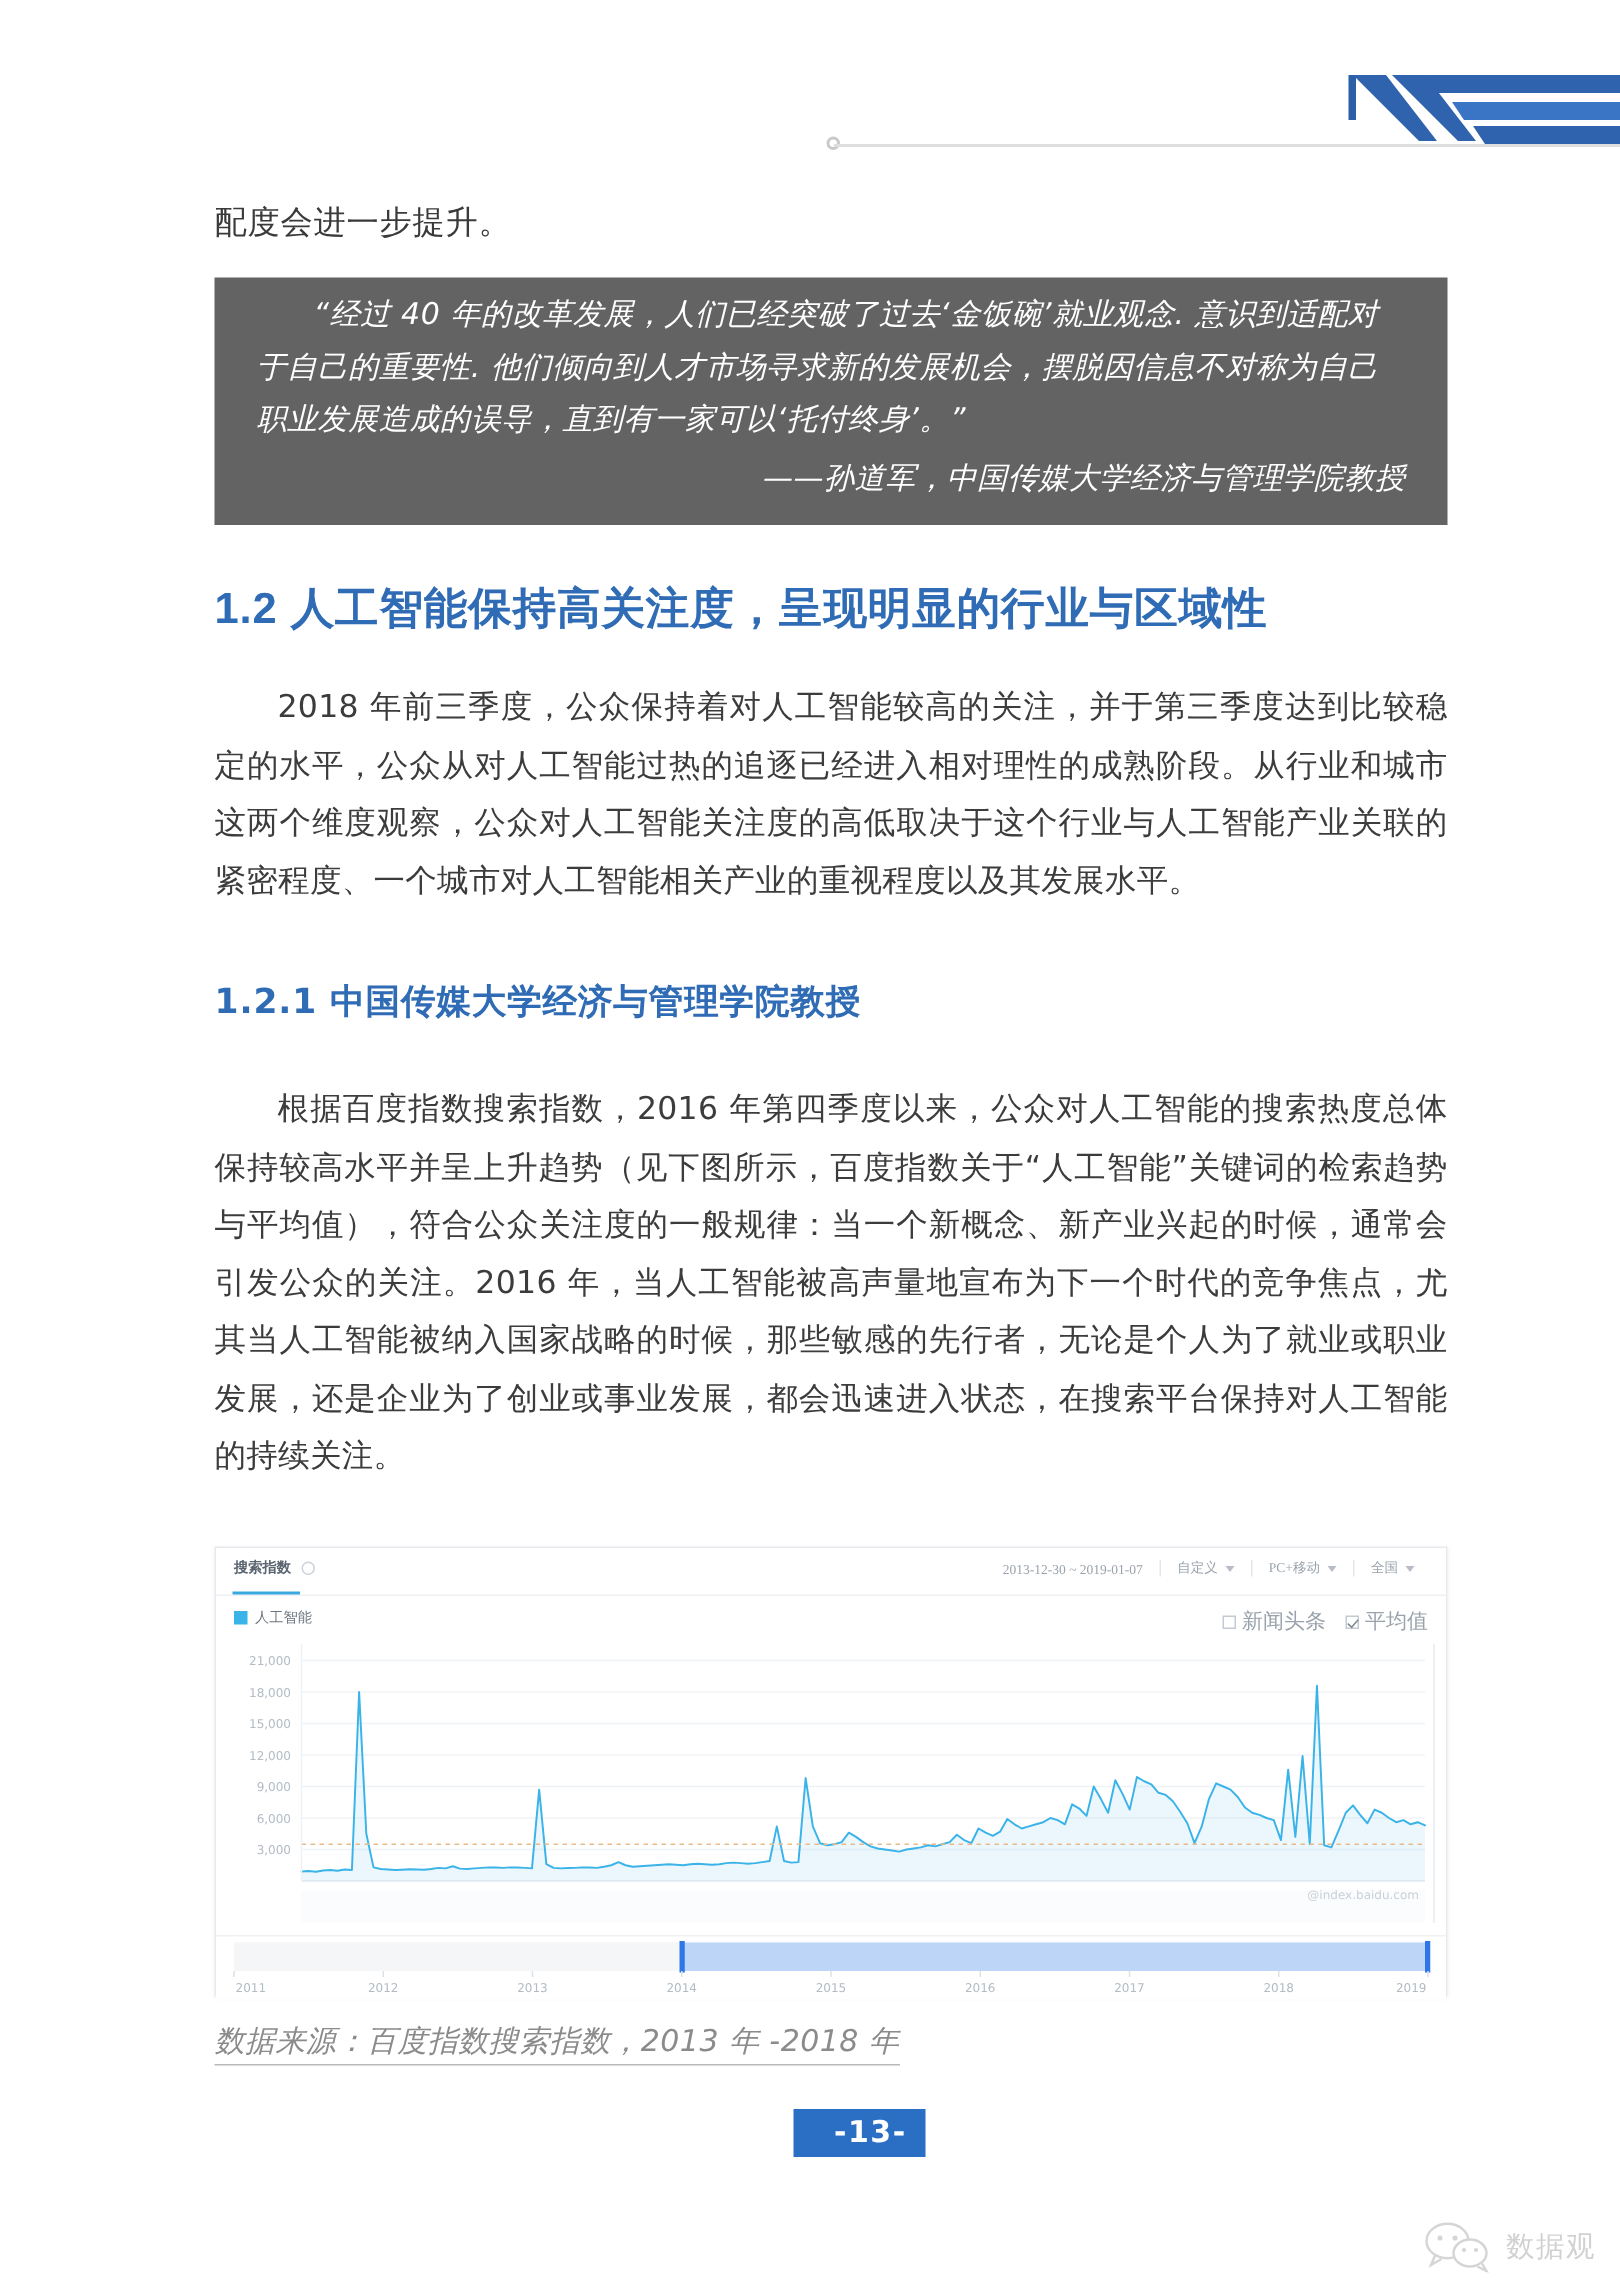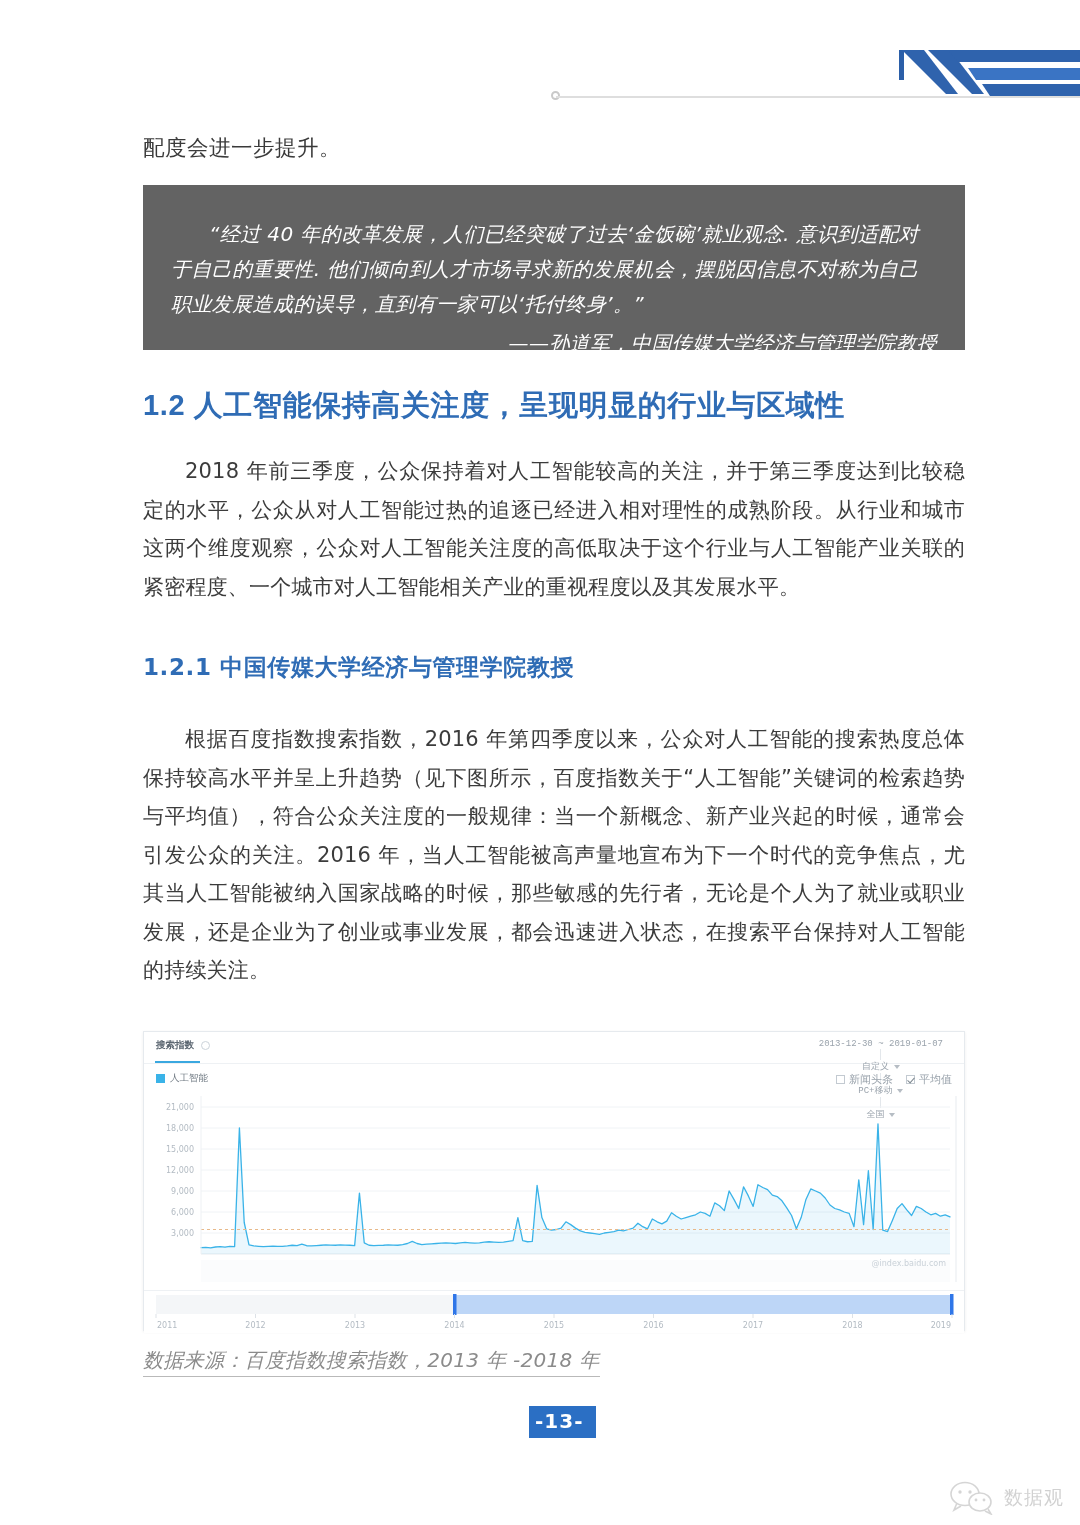--- a/index.html
+++ b/index.html
@@ -38,21 +38,21 @@
   .lead-line{
     position:absolute;top:133px;left:0;
     font-size:21.5px;color:#3a3a3a;letter-spacing:.5px;
     font-family:"DejaVu Sans","Liberation Sans",sans-serif;
   }
 
   
   .quote-box{
     position:absolute;top:185px;left:0;width:822px;height:165px;
     background:#636363;box-sizing:border-box;
-    padding:32px 28px 0 28px;
+    padding:7px 28px 0 28px;
   }
   .quote-text{
     color:#ffffff;font-style:italic;font-size:20px;line-height:35px;
     text-indent:38px;letter-spacing:.4px;
     font-family:"DejaVu Sans","Liberation Sans",sans-serif;
   }
   .quote-attrib{
     color:#ffffff;font-style:italic;font-size:20px;line-height:34px;
     text-align:right;margin-top:4px;letter-spacing:.4px;
     font-family:"DejaVu Sans","Liberation Sans",sans-serif;
@@ -95,36 +95,35 @@
     font-family:"DejaVu Sans","Liberation Sans",sans-serif;
   }
   .ct-info-dot{
     position:absolute;left:57px;top:9px;width:9px;height:9px;border-radius:50%;
     border:1px solid #ccd3da;box-sizing:border-box;background:#fff;
   }
   .ct-underline{position:absolute;left:11px;top:29px;width:45px;height:2px;background:#3aa8e0;}
   .ct-right{
     position:absolute;right:10px;top:7px;display:flex;align-items:center;gap:0px;
     font-size:9px;color:#9aa3ac;
-    font-family:Liberation Mono, monospace;
-    flex-direction:column;
+    font-family:Liberation Serif, serif;
   }
   .ct-right .seg{padding:0 11px;display:flex;align-items:center;gap:5px;}
   .ct-right .divider{width:1px;height:11px;background:#e3e7eb;}
   .caret{
     width:0;height:0;border-left:3px solid transparent;border-right:3px solid transparent;
     border-top:4px solid #b6bdc4;display:inline-block;
   }
 
   .chart-legendbar{position:relative;height:28px;}
   .lg-left{position:absolute;left:12px;top:8px;display:flex;align-items:center;gap:5px;}
   .lg-swatch{width:9px;height:9px;background:#3ab3e8;display:block;}
   .lg-name{font-size:9.5px;color:#6d7780;font-family:"DejaVu Sans","Liberation Sans",sans-serif;}
   .lg-right{position:absolute;right:12px;top:8px;display:flex;align-items:center;gap:13px;}
-  .lg-chk{display:flex;align-items:center;gap:4px;font-size:11px;color:#9aa3ac;
+  .lg-chk{display:flex;align-items:center;gap:4px;font-size:14px;color:#9aa3ac;
     font-family:"DejaVu Sans","Liberation Sans",sans-serif;}
   .box{
     width:9px;height:9px;border:1px solid #c3cad1;box-sizing:border-box;background:#fff;
     display:inline-block;position:relative;
   }
   .box.checked::after{
     content:"";position:absolute;left:2px;top:0px;width:3px;height:6px;
     border:solid #7d878f;border-width:0 1.4px 1.4px 0;transform:rotate(42deg);
   }
 
@@ -140,21 +139,21 @@
   
   .caption{
     position:absolute;left:143px;top:1347px;font-size:20px;font-style:italic;
     color:#8b8b8b;border-bottom:1px solid #b9b9b9;padding-bottom:2px;letter-spacing:.3px;
     font-family:"DejaVu Sans","Liberation Sans",sans-serif;
   }
 
   
   .pagenum{
     position:absolute;left:529px;top:1406px;background:#2b6fc4;color:#fff;
-    font-size:20px;font-weight:bold;padding:3px 13px 5px 6px;letter-spacing:1px;
+    font-size:20px;font-weight:bold;padding:3px 13px 5px 27px;letter-spacing:1px;
     font-family:"DejaVu Sans","Liberation Sans",sans-serif;
   }
 
   
   .footer-brand{
     position:absolute;right:16px;bottom:10px;display:flex;align-items:center;gap:9px;
     opacity:.30;
   }
   .fb-text{
     font-size:19px;color:#6a6a6a;letter-spacing:1px;

